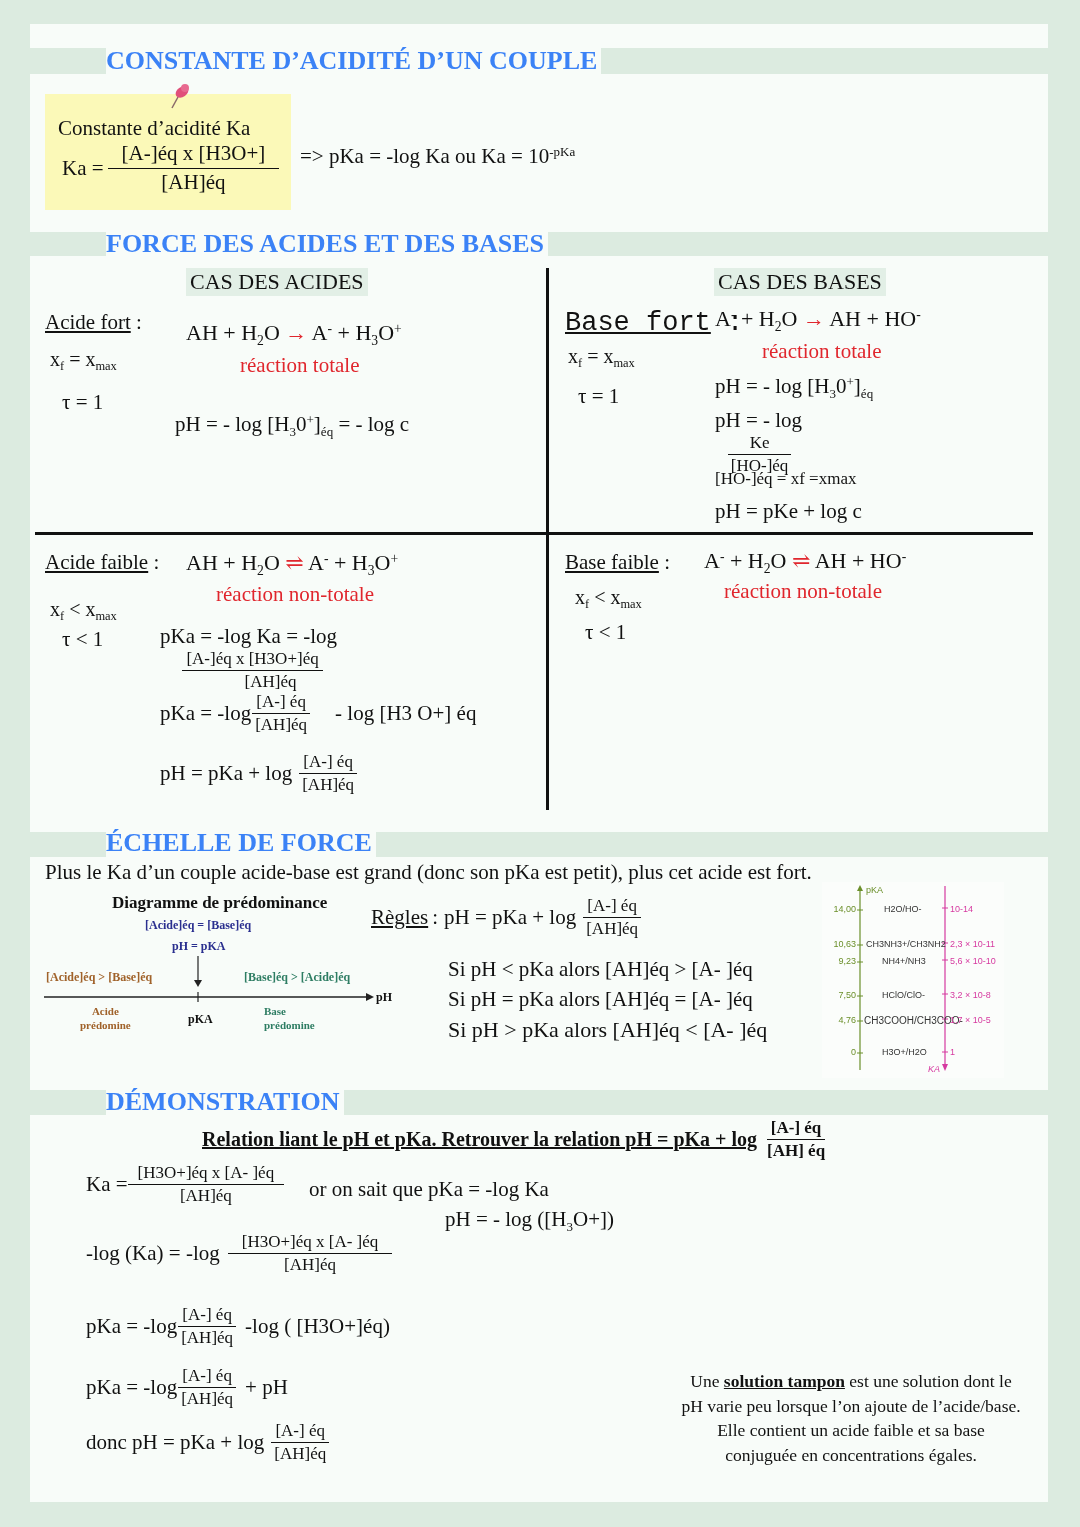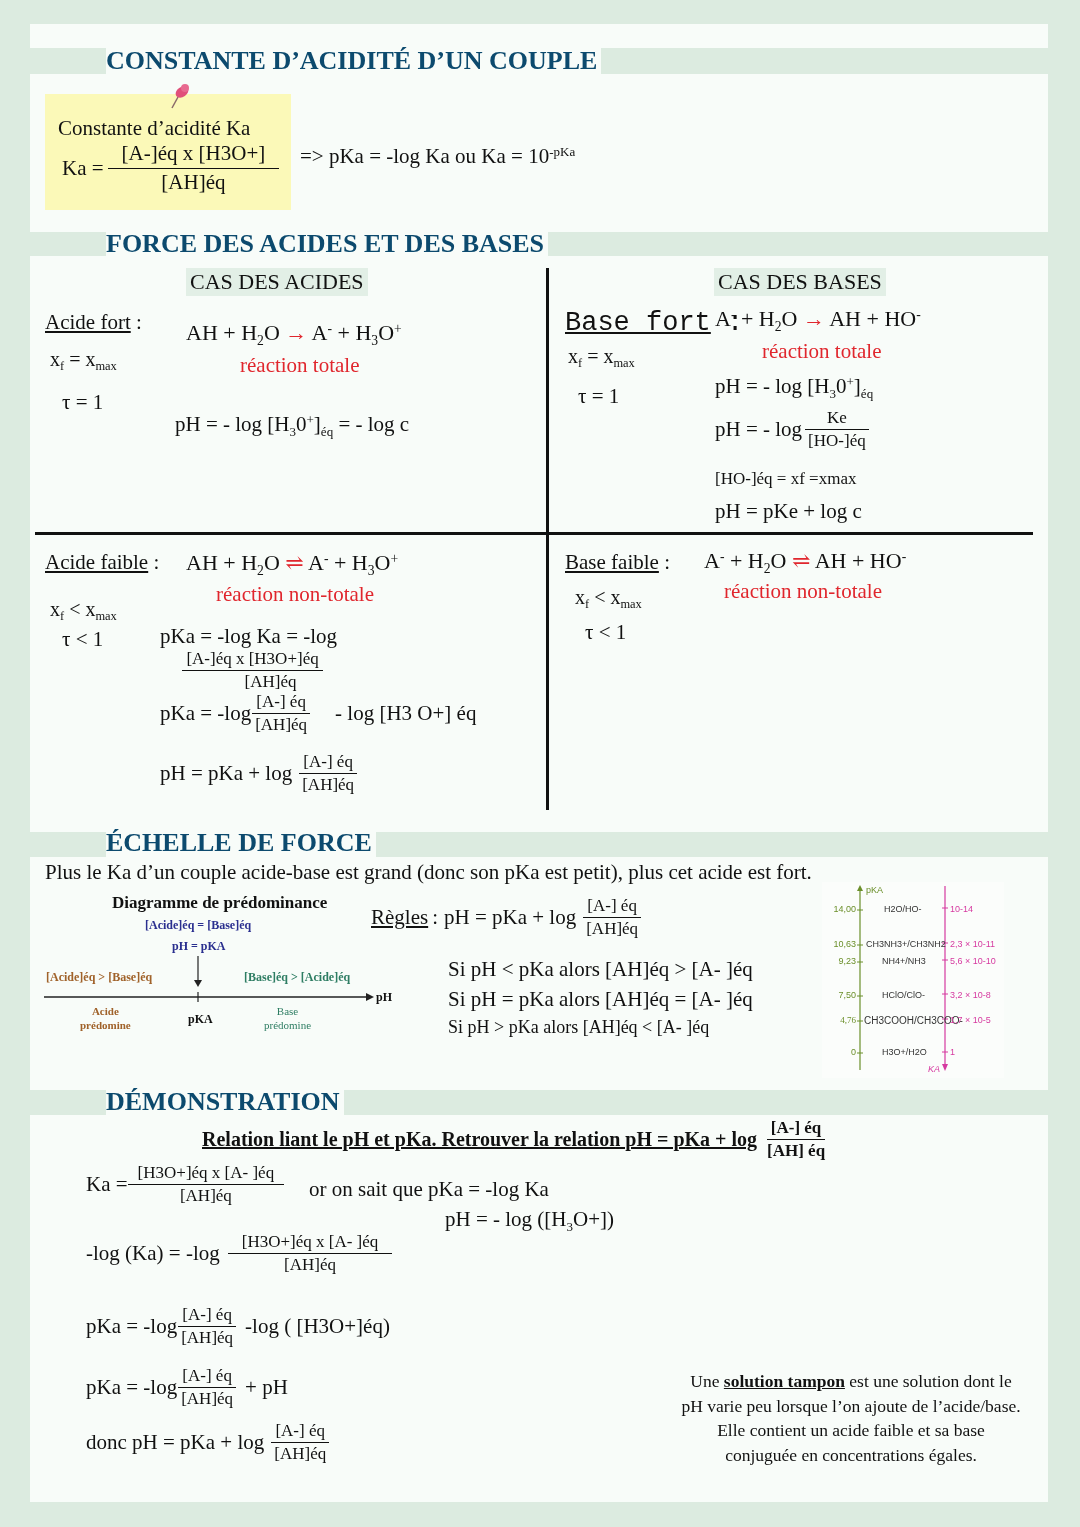--- a/index.html
+++ b/index.html
@@ -1,20 +1,20 @@
 <!DOCTYPE html>
 <html><head>
 <meta charset="utf-8">
 <style>
   * { box-sizing: border-box; margin: 0; padding: 0; }
   html, body { width: 1080px; height: 1527px; background: #dcebe0; overflow: hidden; }
   body { position: relative; font-family: "Liberation Serif", "DejaVu Serif", serif; color: #111; }
   .abs { position: absolute; white-space: nowrap; }
   .panel { position: absolute; left: 30px; width: 1018px; background: #f8fcf9; }
-  .heading { position: absolute; background: #f8fcf9; color: #0c4a6e; font-weight: bold; font-size: 26px; padding: 0 4px 0 0; line-height: 34px; }
+  .heading { position: absolute; background: #f8fcf9; color: #3b82f6; font-weight: bold; font-size: 26px; padding: 0 4px 0 0; line-height: 34px; }
   .red { color: #e0262d; }
   .sub { font-size: 0.62em; vertical-align: -0.35em; }
   .sup { font-size: 0.62em; vertical-align: 0.55em; }
   .frac { display: inline-flex; flex-direction: column; align-items: center; vertical-align: middle; }
   .frac .num { border-bottom: 1.5px solid #111; padding: 0 4px 1px; }
   .frac .den { padding: 1px 4px 0; }
   .u { text-decoration: underline; }
   .arrow-red { color: #e0262d; }
   .divider-v { position: absolute; background: #111; }
   .note-box { position: absolute; background: #fbf9b8; }
@@ -65,21 +65,21 @@
 <div class="abs" style="left:186px;top:320px;font-size:22px;">AH + H<span class="sub">2</span>O <span class="arrow-red">→</span> A<span class="sup">-</span> + H<span class="sub">3</span>O<span class="sup">+</span></div>
 <div class="abs red" style="left:240px;top:353px;font-size:21px;">réaction totale</div>
 <div class="abs" style="left:175px;top:412px;font-size:21px;">pH = - log [H<span class="sub">3</span>0<span class="sup">+</span>]<span class="sub">éq</span> = - log c</div>
 
 <div class="abs" style="left:565px;top:308px;font-size:27px;font-family:Liberation Mono, monospace;"><span class="u">Base fort</span> :</div>
 <div class="abs" style="left:568px;top:345px;font-size:20px;">x<span class="sub">f</span> = x<span class="sub">max</span></div>
 <div class="abs" style="left:578px;top:384px;font-size:21px;">τ = 1</div>
 <div class="abs" style="left:715px;top:306px;font-size:22px;">A<span class="sup">-</span> + H<span class="sub">2</span>O <span class="arrow-red">→</span> AH + HO<span class="sup">-</span></div>
 <div class="abs red" style="left:762px;top:339px;font-size:21px;">réaction totale</div>
 <div class="abs" style="left:715px;top:374px;font-size:21px;">pH = - log [H<span class="sub">3</span>0<span class="sup">+</span>]<span class="sub">éq</span></div>
-<div class="abs" style="left:715px;top:408px;font-size:21px;display:flex;align-items:center;">
+<div class="abs" style="left:715px;top:408px;font-size:21px;display:flex;align-items:center;flex-direction:column;">
   <span style="margin-right:2px;">pH = - log</span>
   <span class="frac" style="font-size:17px;">
     <span class="num" style="padding:0 22px 1px;">Ke</span>
     <span class="den">[HO-]éq</span>
   </span>
 </div>
 <div class="abs" style="left:715px;top:469px;font-size:17px;">[HO-]éq = xf =xmax</div>
 <div class="abs" style="left:715px;top:499px;font-size:21px;">pH = pKe + log c</div>
 
 <div class="abs" style="left:45px;top:550px;font-size:21px;"><span class="u">Acide faible</span> :</div>
@@ -132,37 +132,37 @@
     <polygon points="322,41 330,45 322,49" fill="#222"></polygon>
     <line x1="154" y1="40" x2="154" y2="50" stroke="#222" stroke-width="1.2"></line>
   </svg>
 </div>
 <div class="abs" style="left:376px;top:990px;font-size:12px;font-weight:bold;">pH</div>
 <div class="abs" style="left:188px;top:1012px;font-size:12px;font-weight:bold;">pKA</div>
 <div class="abs" style="left:80px;top:1004px;font-size:11px;font-weight:bold;color:#a0622a;text-align:center;line-height:14px;">
   <div>Acide</div>
   <div>prédomine</div>
 </div>
-<div class="abs" style="left:264px;top:1004px;font-size:11px;font-weight:normal;color:#2e7d63;text-align:center;line-height:14px;">
+<div class="abs" style="left:264px;top:1004px;font-size:11px;font-weight:bold;color:#2e7d63;line-height:14px;">
   <div>Base</div>
   <div>prédomine</div>
 </div>
 
 <div class="abs" style="left:371px;top:896px;font-size:21px;display:flex;align-items:center;">
   <span class="u">Règles</span>
   <span style="margin:0 6px 0 4px;">:</span>
   <span style="margin-right:6px;">pH = pKa + log</span>
   <span class="frac" style="font-size:17px;">
     <span class="num">[A-] éq</span>
     <span class="den">[AH]éq</span>
   </span>
 </div>
 <div class="abs" style="left:448px;top:957px;font-size:21px;">Si pH &lt; pKa alors [AH]éq  &gt; [A- ]éq</div>
 <div class="abs" style="left:448px;top:987px;font-size:21px;">Si pH = pKa alors [AH]éq  = [A- ]éq</div>
-<div class="abs" style="left:448px;top:1017px;font-size:18px;">Si pH &gt; pKa alors [AH]éq  &lt; [A- ]éq</div>
+<div class="abs" style="left:448px;top:1017px;font-size:22px;">Si pH &gt; pKa alors [AH]éq  &lt; [A- ]éq</div>
 
 <div class="abs" style="left:822px;top:882px;width:182px;height:196px;background:#fbfdfb;">
   <svg width="182" height="196" viewBox="0 0 182 196" style="position:absolute;left:0;top:0;">
     <line x1="38" y1="6" x2="38" y2="188" stroke="#6b8f2a" stroke-width="1.2"></line>
     <polygon points="35,9 41,9 38,3" fill="#6b8f2a"></polygon>
     <line x1="123" y1="4" x2="123" y2="184" stroke="#d63aa0" stroke-width="1.2"></line>
     <polygon points="120,182 126,182 123,189" fill="#d63aa0"></polygon>
     <g stroke="#6b8f2a" stroke-width="1">
         <line x1="35" y1="28" x2="41" y2="28"></line>
         <line x1="35" y1="63" x2="41" y2="63"></line>
@@ -197,21 +197,21 @@
       <span class="abs" style="right:148px;color:#6b8f2a;">9,23</span>
       <span class="abs" style="left:60px;color:#333;">NH4+/NH3</span>
       <span class="abs" style="left:128px;color:#d63aa0;">5,6 × 10-10</span>
     </div>
     <div class="abs" style="top:108px;left:0;width:182px;">
       <span class="abs" style="right:148px;color:#6b8f2a;">7,50</span>
       <span class="abs" style="left:60px;color:#333;">HClO/ClO-</span>
       <span class="abs" style="left:128px;color:#d63aa0;">3,2 × 10-8</span>
     </div>
     <div class="abs" style="top:133px;left:0;width:182px;">
-      <span class="abs" style="right:148px;color:#6b8f2a;font-family:Liberation Serif, serif;">4,76</span>
+      <span class="abs" style="right:148px;color:#6b8f2a;">4,76</span>
       <span class="abs" style="left:42px;color:#333;font-size:10px;">CH3COOH/CH3COO-</span>
       <span class="abs" style="left:128px;color:#d63aa0;">1,7 × 10-5</span>
     </div>
     <div class="abs" style="top:165px;left:0;width:182px;">
       <span class="abs" style="right:148px;color:#6b8f2a;">0</span>
       <span class="abs" style="left:60px;color:#333;">H3O+/H2O</span>
       <span class="abs" style="left:128px;color:#d63aa0;">1</span>
     </div>
   </div>
 </div>

